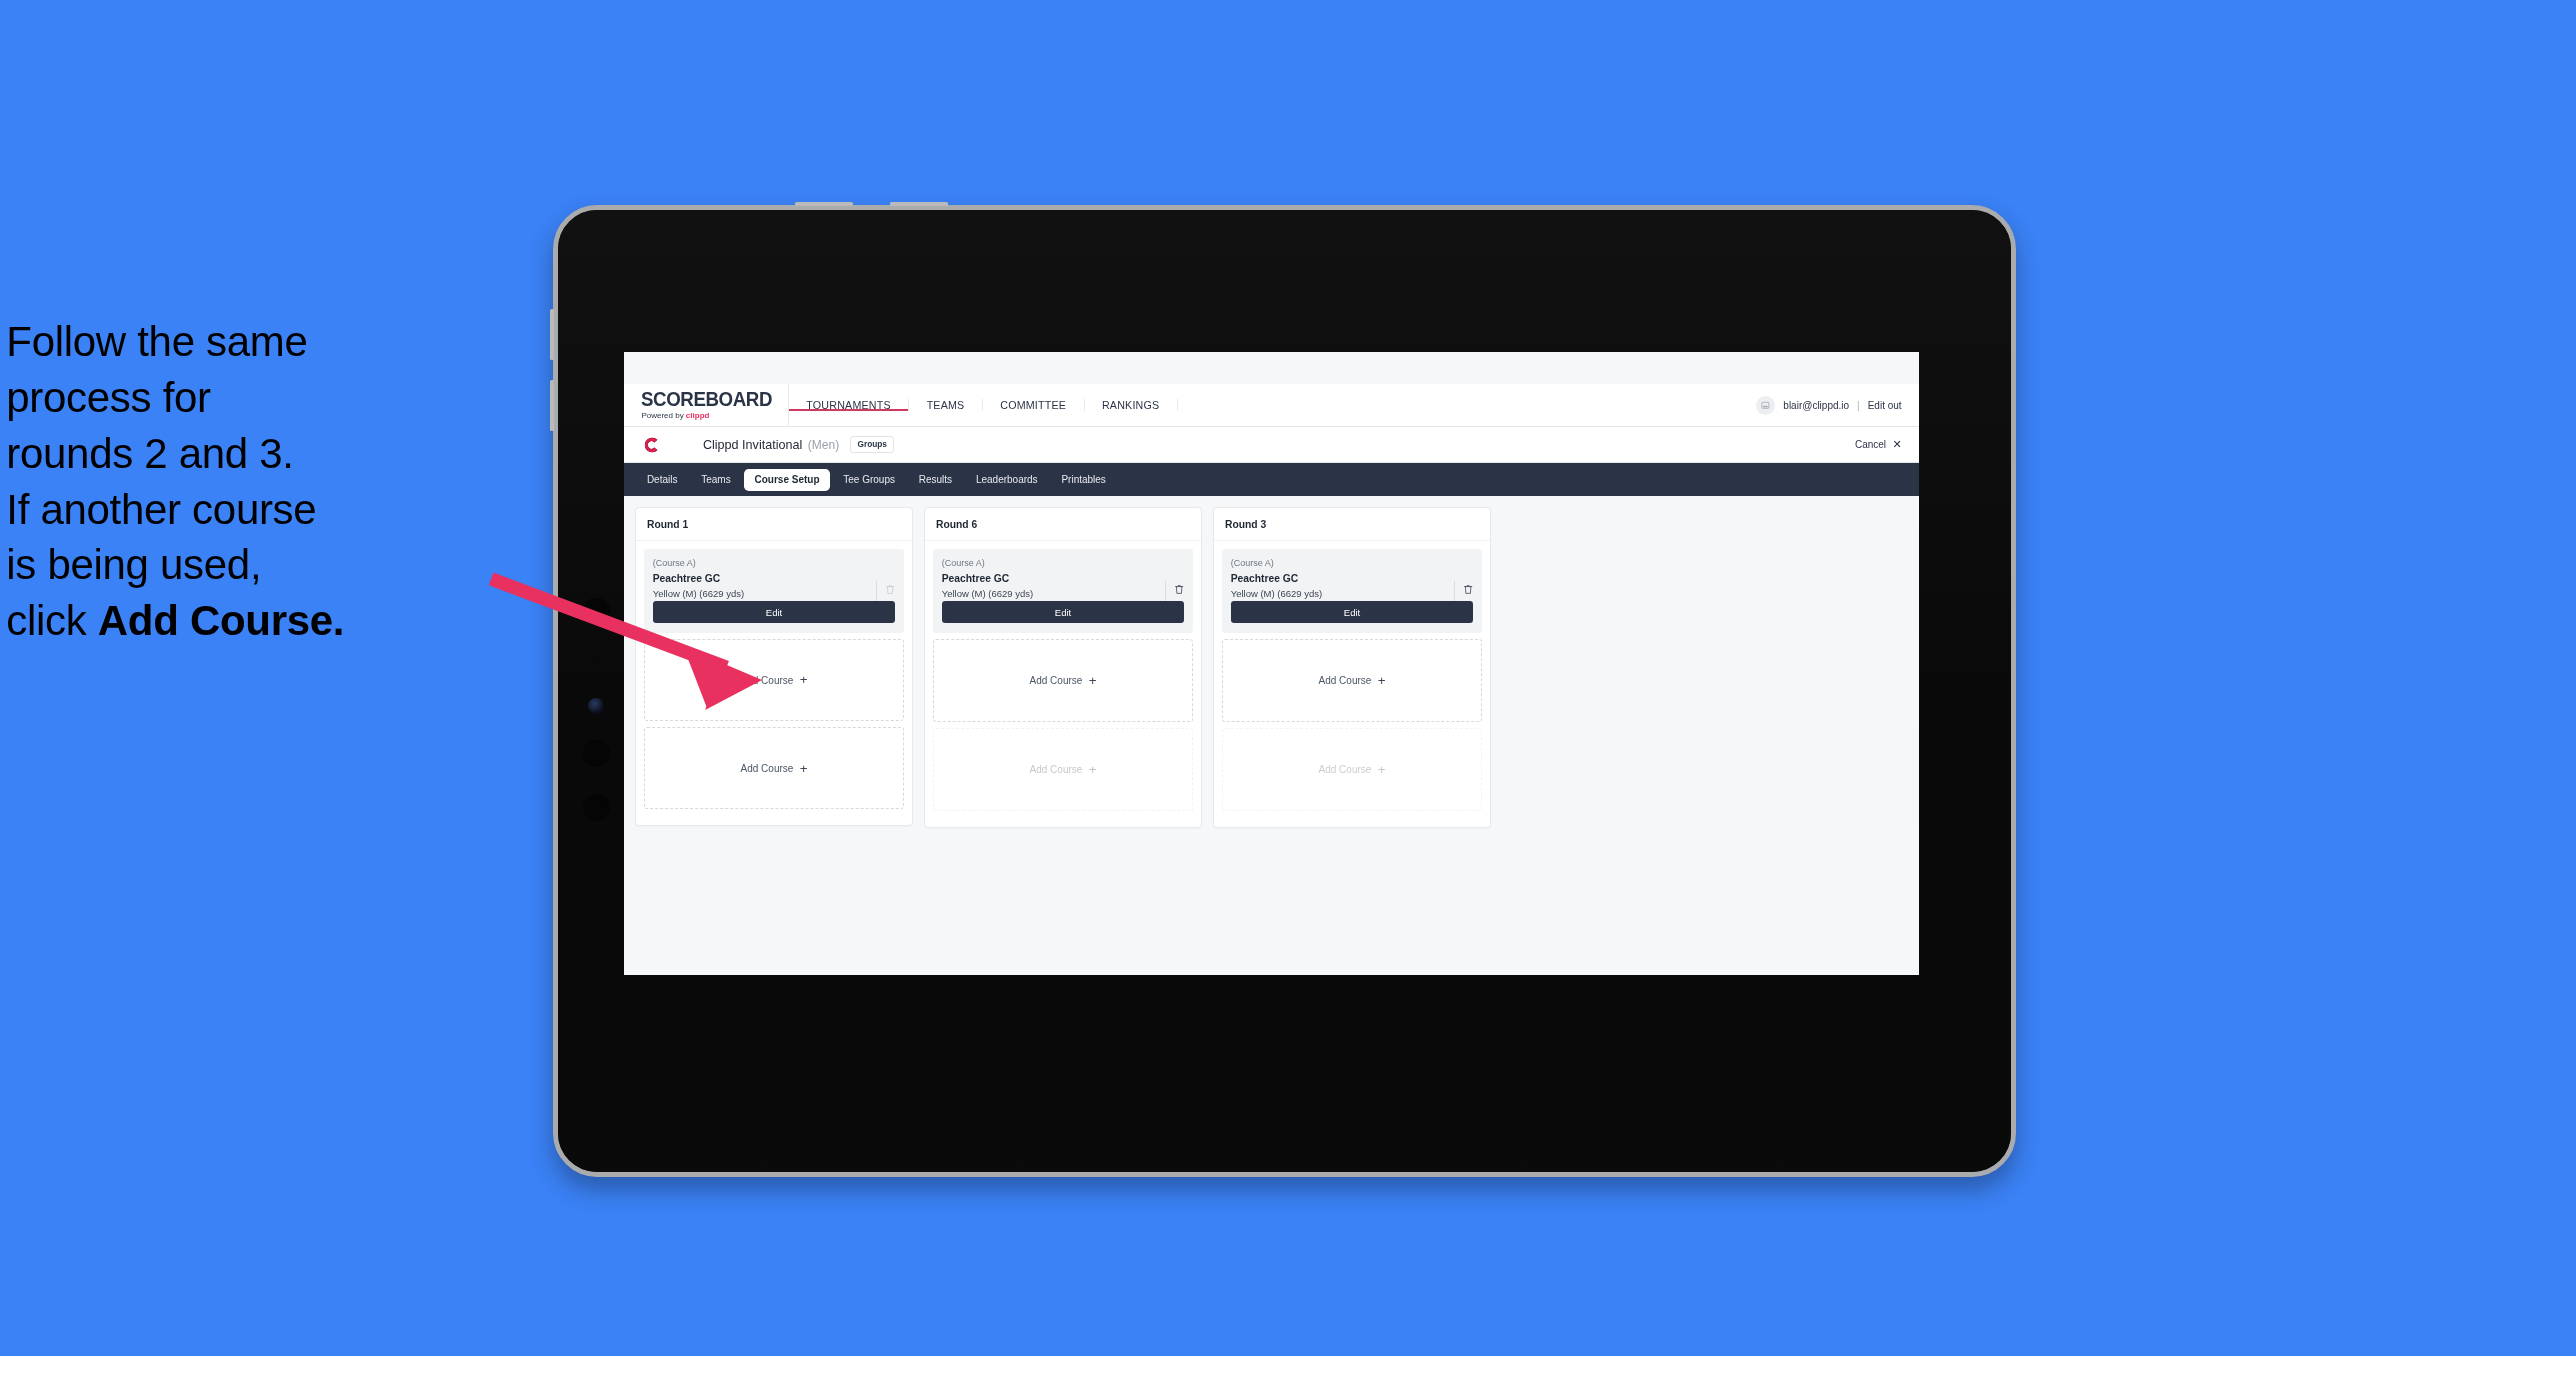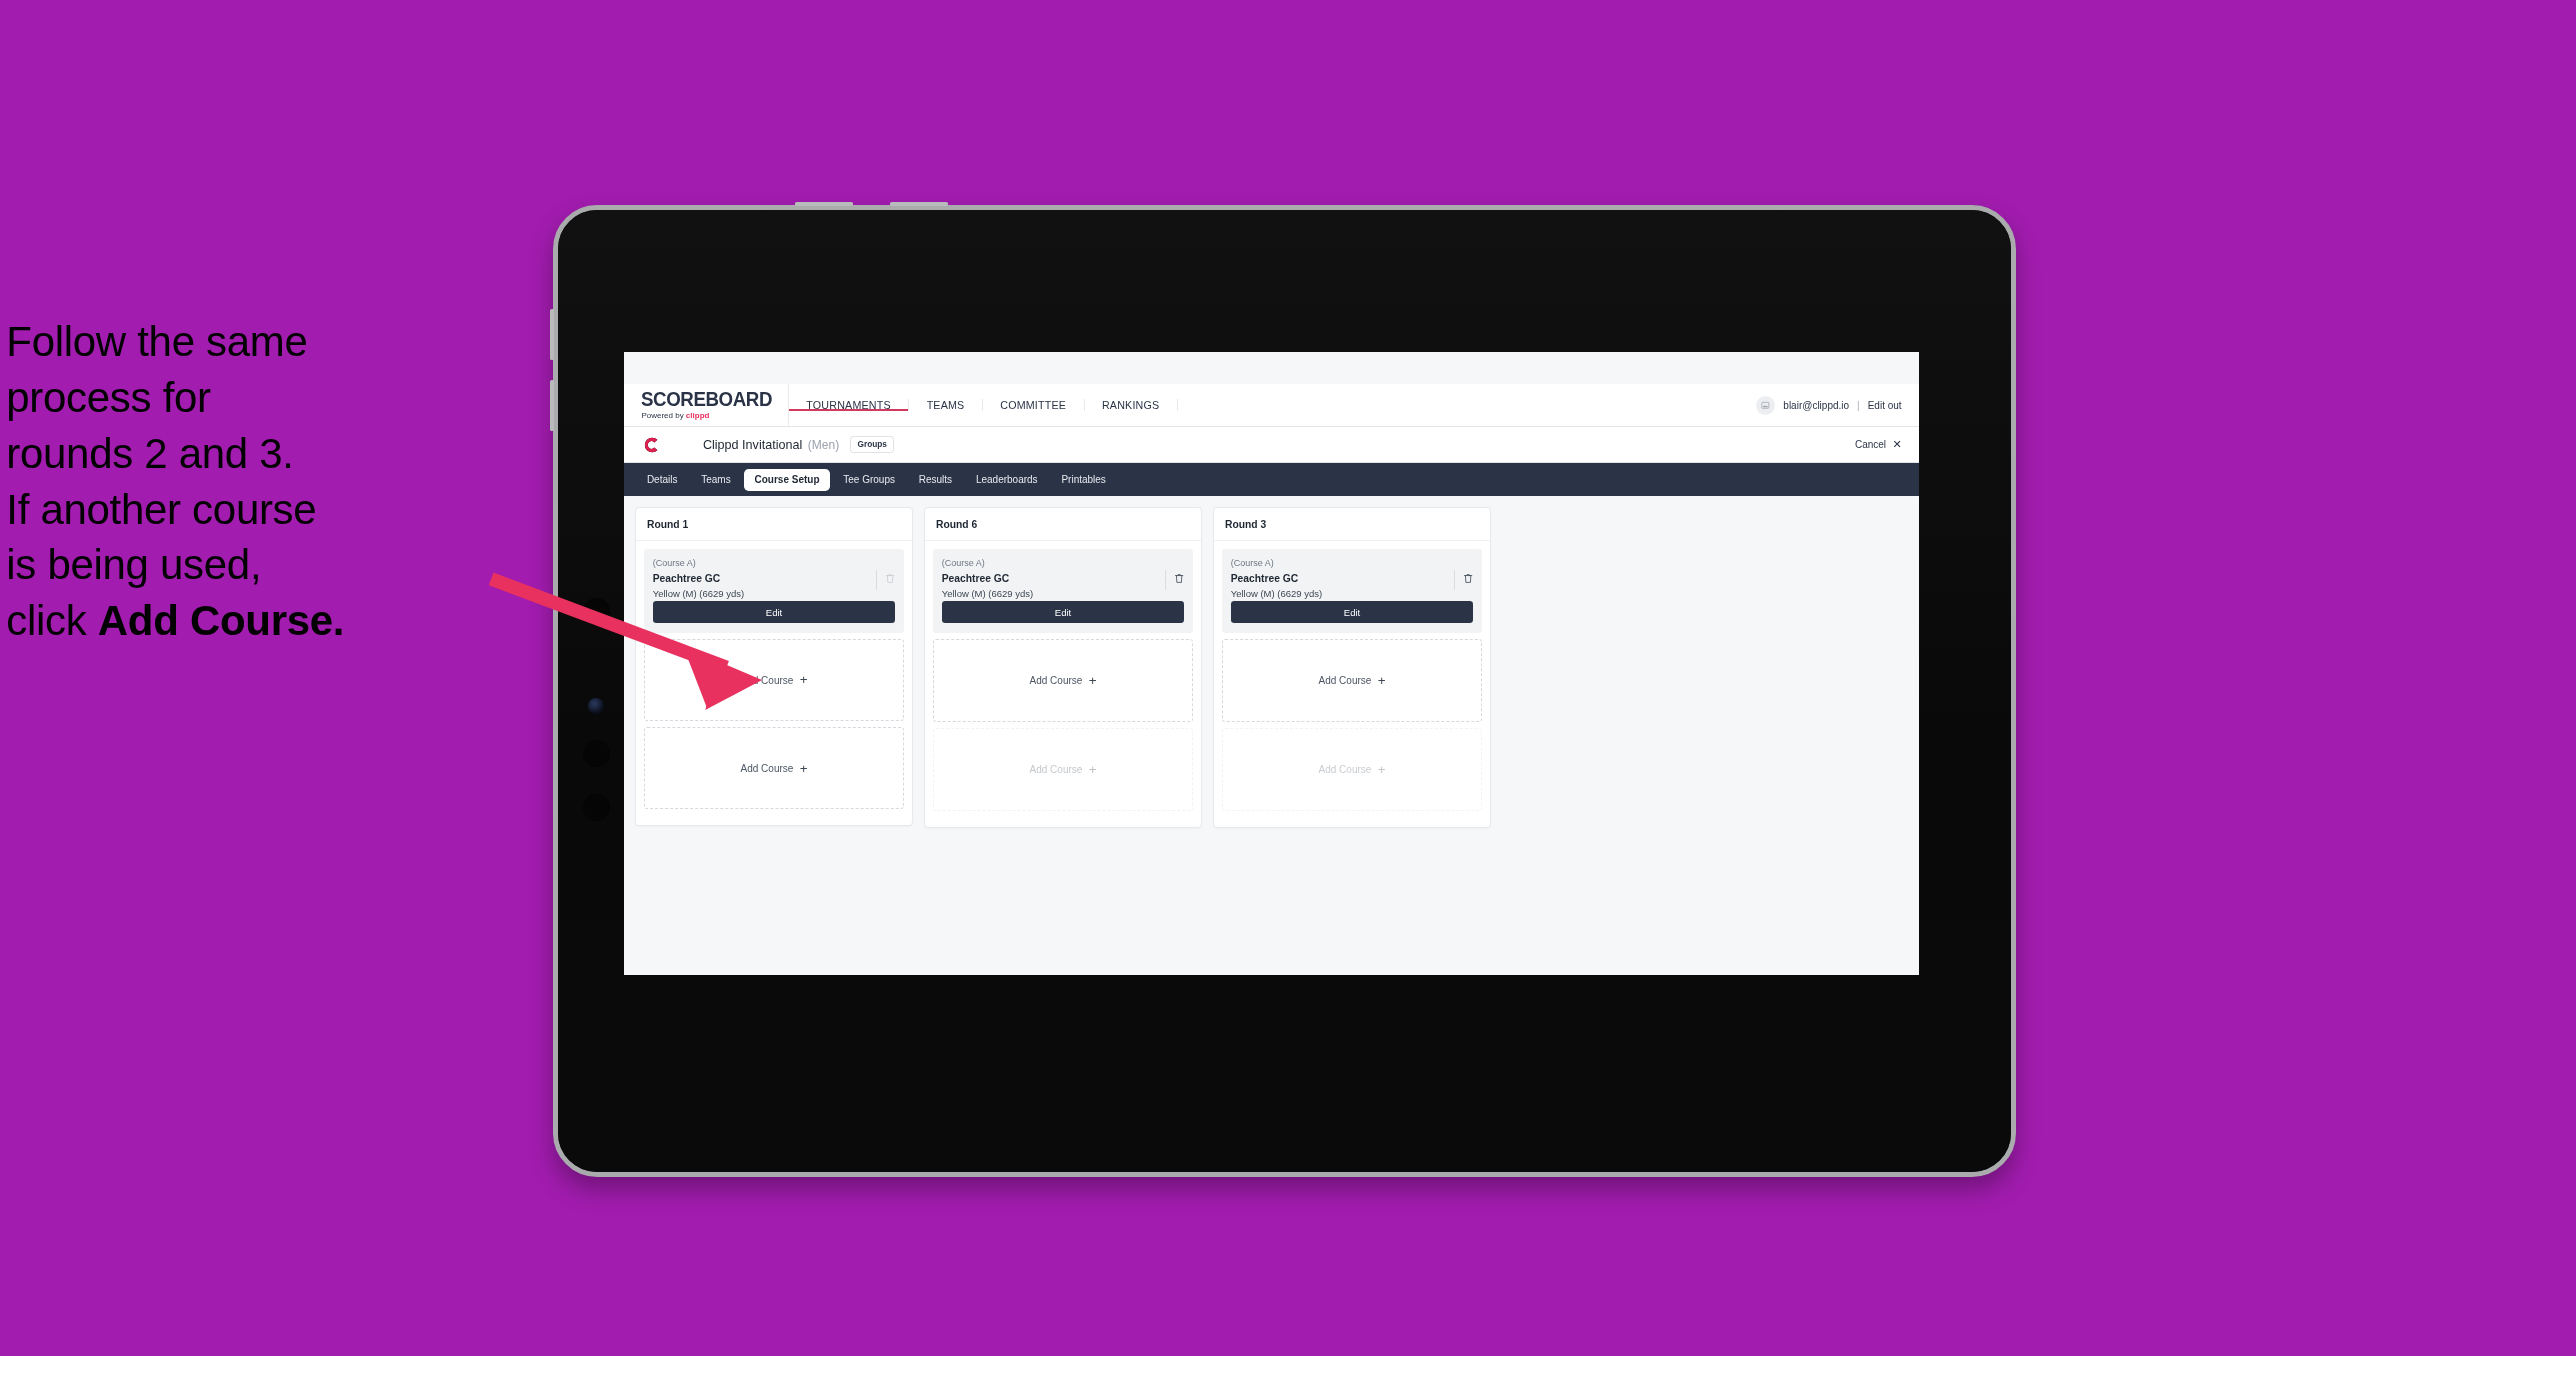--- a/index.html
+++ b/index.html
@@ -5,21 +5,21 @@
   * { box-sizing: border-box; margin: 0; padding: 0; }
 
   html, body {
     width: 2576px;
     height: 1386px;
     background: #ffffff;
     font-family: "Liberation Sans", sans-serif;
     overflow: hidden;
   }
 
-  #root { position: relative; width: 2576px; height: 1356px; background:#a21caf; }
+  #root { position: relative; width: 2576px; height: 1356px; background:#3b82f6; }
 
   
   .caption {
     position: absolute;
     left: 6.3px;
     top: 314px;
     width: 521px;
     font-size: 42px;
     line-height: 1.33;
     color: #000000;
@@ -165,21 +165,21 @@
     border-bottom: 0.8px solid #eef0f2;
   }
   .round-body { padding: 8px; display:flex; flex-direction:column; gap: 6.3px; }
 
   .course-card {
     background:#f1f3f5;
     border-radius: 3.2px;
     padding: 8.7px 8.7px 9.5px 8.7px;
     position: relative;
   }
-  .course-top { display:flex; align-items:center; }
+  .course-top { display:flex; align-items:flex-end; }
   .course-meta { flex: 1; }
   .course-tag { font-size: 9px; color:#6e7782; line-height:1.5; }
   .course-name { font-size: 10.3px; font-weight: 700; color:#1f2733; line-height:1.55; }
   .course-tee { font-size: 9.5px; color:#3e4754; line-height:1.55; }
   .course-actions { display:flex; align-items:center; gap: 8px; padding-top: 1.6px; }
   .vdiv { width:0.8px; height: 20.5px; background:#d9dde2; }
   .trash { cursor:pointer; }
   .trash.disabled { opacity:.22; cursor:default; }
 
   .edit-btn {

